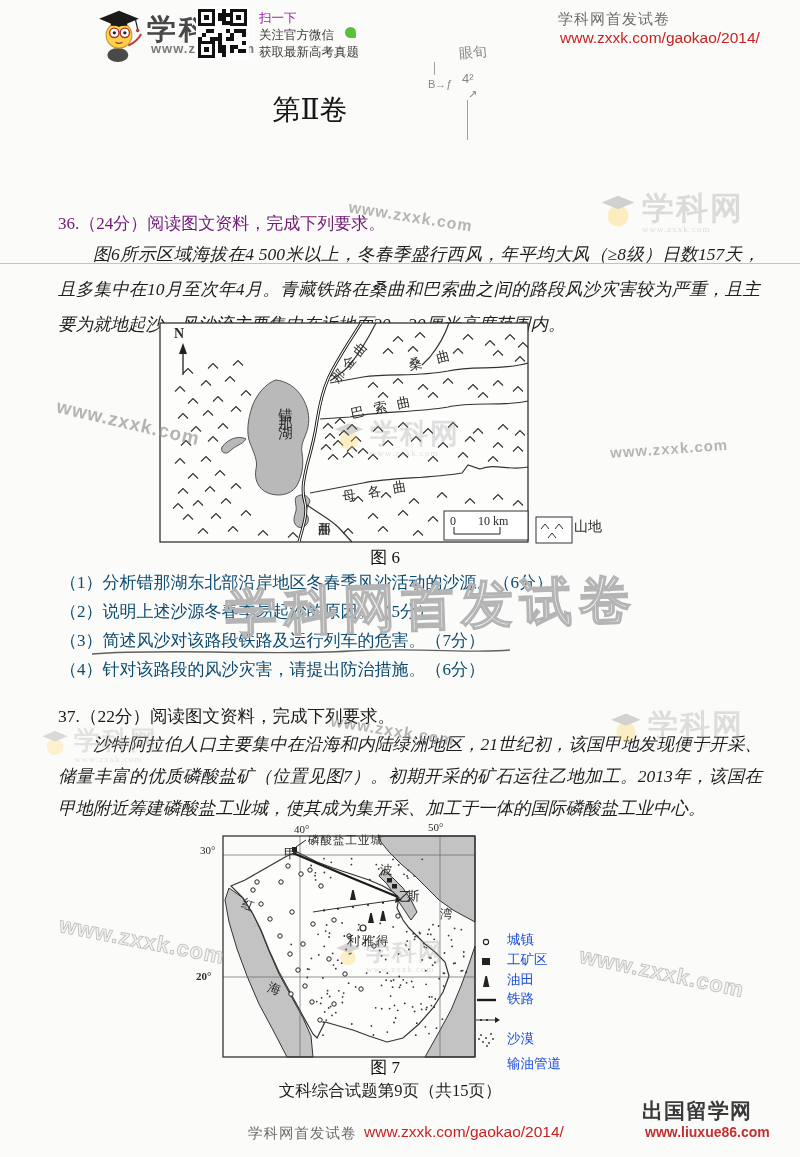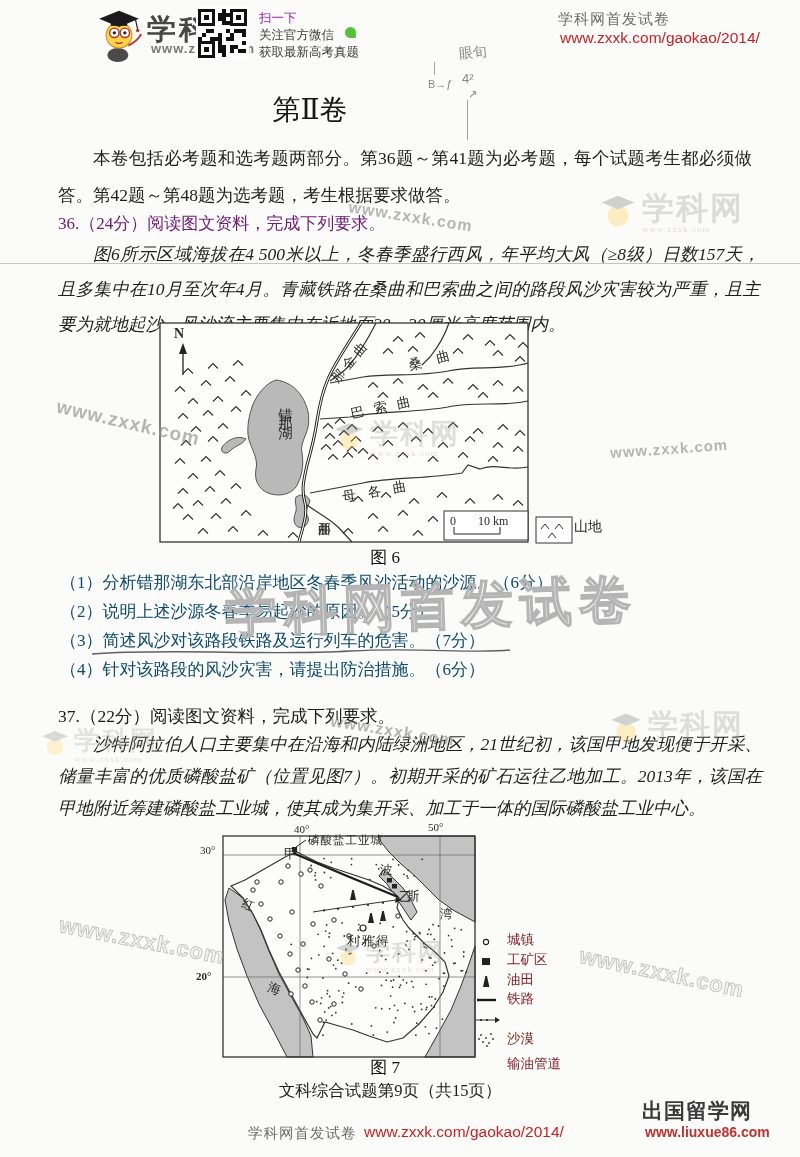--- a/index.html
+++ b/index.html
@@ -14,21 +14,21 @@
           font-weight:bold;white-space:nowrap;pointer-events:none;}
   .wm-url.hollow{color:rgba(200,200,200,.18);-webkit-text-stroke:0.9px #b3b3b3;opacity:.8;}
   .wm-banner{color:rgba(190,190,190,.16);-webkit-text-stroke:1.3px #b4b4b4;font-weight:bold;
              letter-spacing:7px;white-space:nowrap;pointer-events:none;}
   .wm-logo{display:flex;align-items:flex-start;gap:4px;pointer-events:none;}
   .wm-logo .t1{font-weight:bold;color:#9a9a9a;letter-spacing:2px;line-height:1;}
   .wm-logo .t2{font-size:9px;color:#b09090;letter-spacing:1px;}
   .maplabel{position:absolute;color:#2a2a2a;white-space:nowrap;line-height:1;}
   .vert{writing-mode:vertical-rl;text-orientation:upright;}
   .hw{color:#6a6a6a;opacity:.8;white-space:nowrap;}
-  .legendlbl{font-size:13.5px;color:#7f1d1d;}
+  .legendlbl{font-size:13.5px;color:#1d4ed8;}
 </style>
 </head>
 <body>
 
 <div id="page">
 
   <svg class="abs" style="left:95px;top:6px;" width="48" height="56" viewBox="0 0 40 48">
     <ellipse cx="19" cy="42" rx="9" ry="6" fill="#4a4a4a"></ellipse>
     <circle cx="20" cy="25" r="11" fill="#ffd24a" stroke="#c89b2a" stroke-width="1"></circle>
     <circle cx="16" cy="23" r="4" fill="#fff" stroke="#b03030" stroke-width="1.2"></circle>
@@ -113,21 +113,20 @@
 
   <div class="abs hw" style="left:459px;top:44px;font-size:14px;transform:rotate(-5deg);">眼旬</div>
   <div class="abs hw sans" style="left:428px;top:78px;font-size:11px;">B→ƒ</div>
   <div class="abs hw sans" style="left:462px;top:71px;font-size:13px;">4²</div>
   <div class="abs hw sans" style="left:468px;top:88px;font-size:11px;">↗</div>
   <div class="abs" style="left:434px;top:62px;width:1px;height:13px;background:#7c7c7c;opacity:.7;"></div>
   <div class="abs" style="left:467px;top:100px;width:1px;height:40px;background:#7c7c7c;opacity:.7;"></div>
 
   <div class="abs" style="left:240px;top:91px;width:140px;text-align:center;font-size:28px;color:#171717;">第Ⅱ卷</div>
 
-  <div class="abs para" style="left:58px;top:140px;width:694px;line-height:37px;">本卷包括必考题和选考题两部分。第36题～第41题为必考题，每个试题考生都必须做答。第42题～第48题为选考题，考生根据要求做答。</div>
 
   <div class="abs" style="left:58px;top:212px;font-size:17px;color:#701a75;">36.（24分）阅读图文资料，完成下列要求。</div>
 
   <div class="abs" style="left:0;top:263px;width:800px;height:1px;background:#979797;opacity:.55;"></div>
 
   <div class="abs para kai" style="left:58px;top:237px;width:702px;">图6所示区域海拔在4 500米以上，冬春季盛行西风，年平均大风（≥8级）日数157天，且多集中在10月至次年4月。青藏铁路在桑曲和巴索曲之间的路段风沙灾害较为严重，且主要为就地起沙。风沙流主要集中在近地面20～30厘米高度范围内。</div>
 
   <svg class="abs" style="left:158px;top:321px;" width="462" height="230" viewBox="0 0 462 230">
     <rect x="2" y="2" width="368" height="219" fill="#fdfdfc" stroke="#333" stroke-width="1.3"></rect>
 

